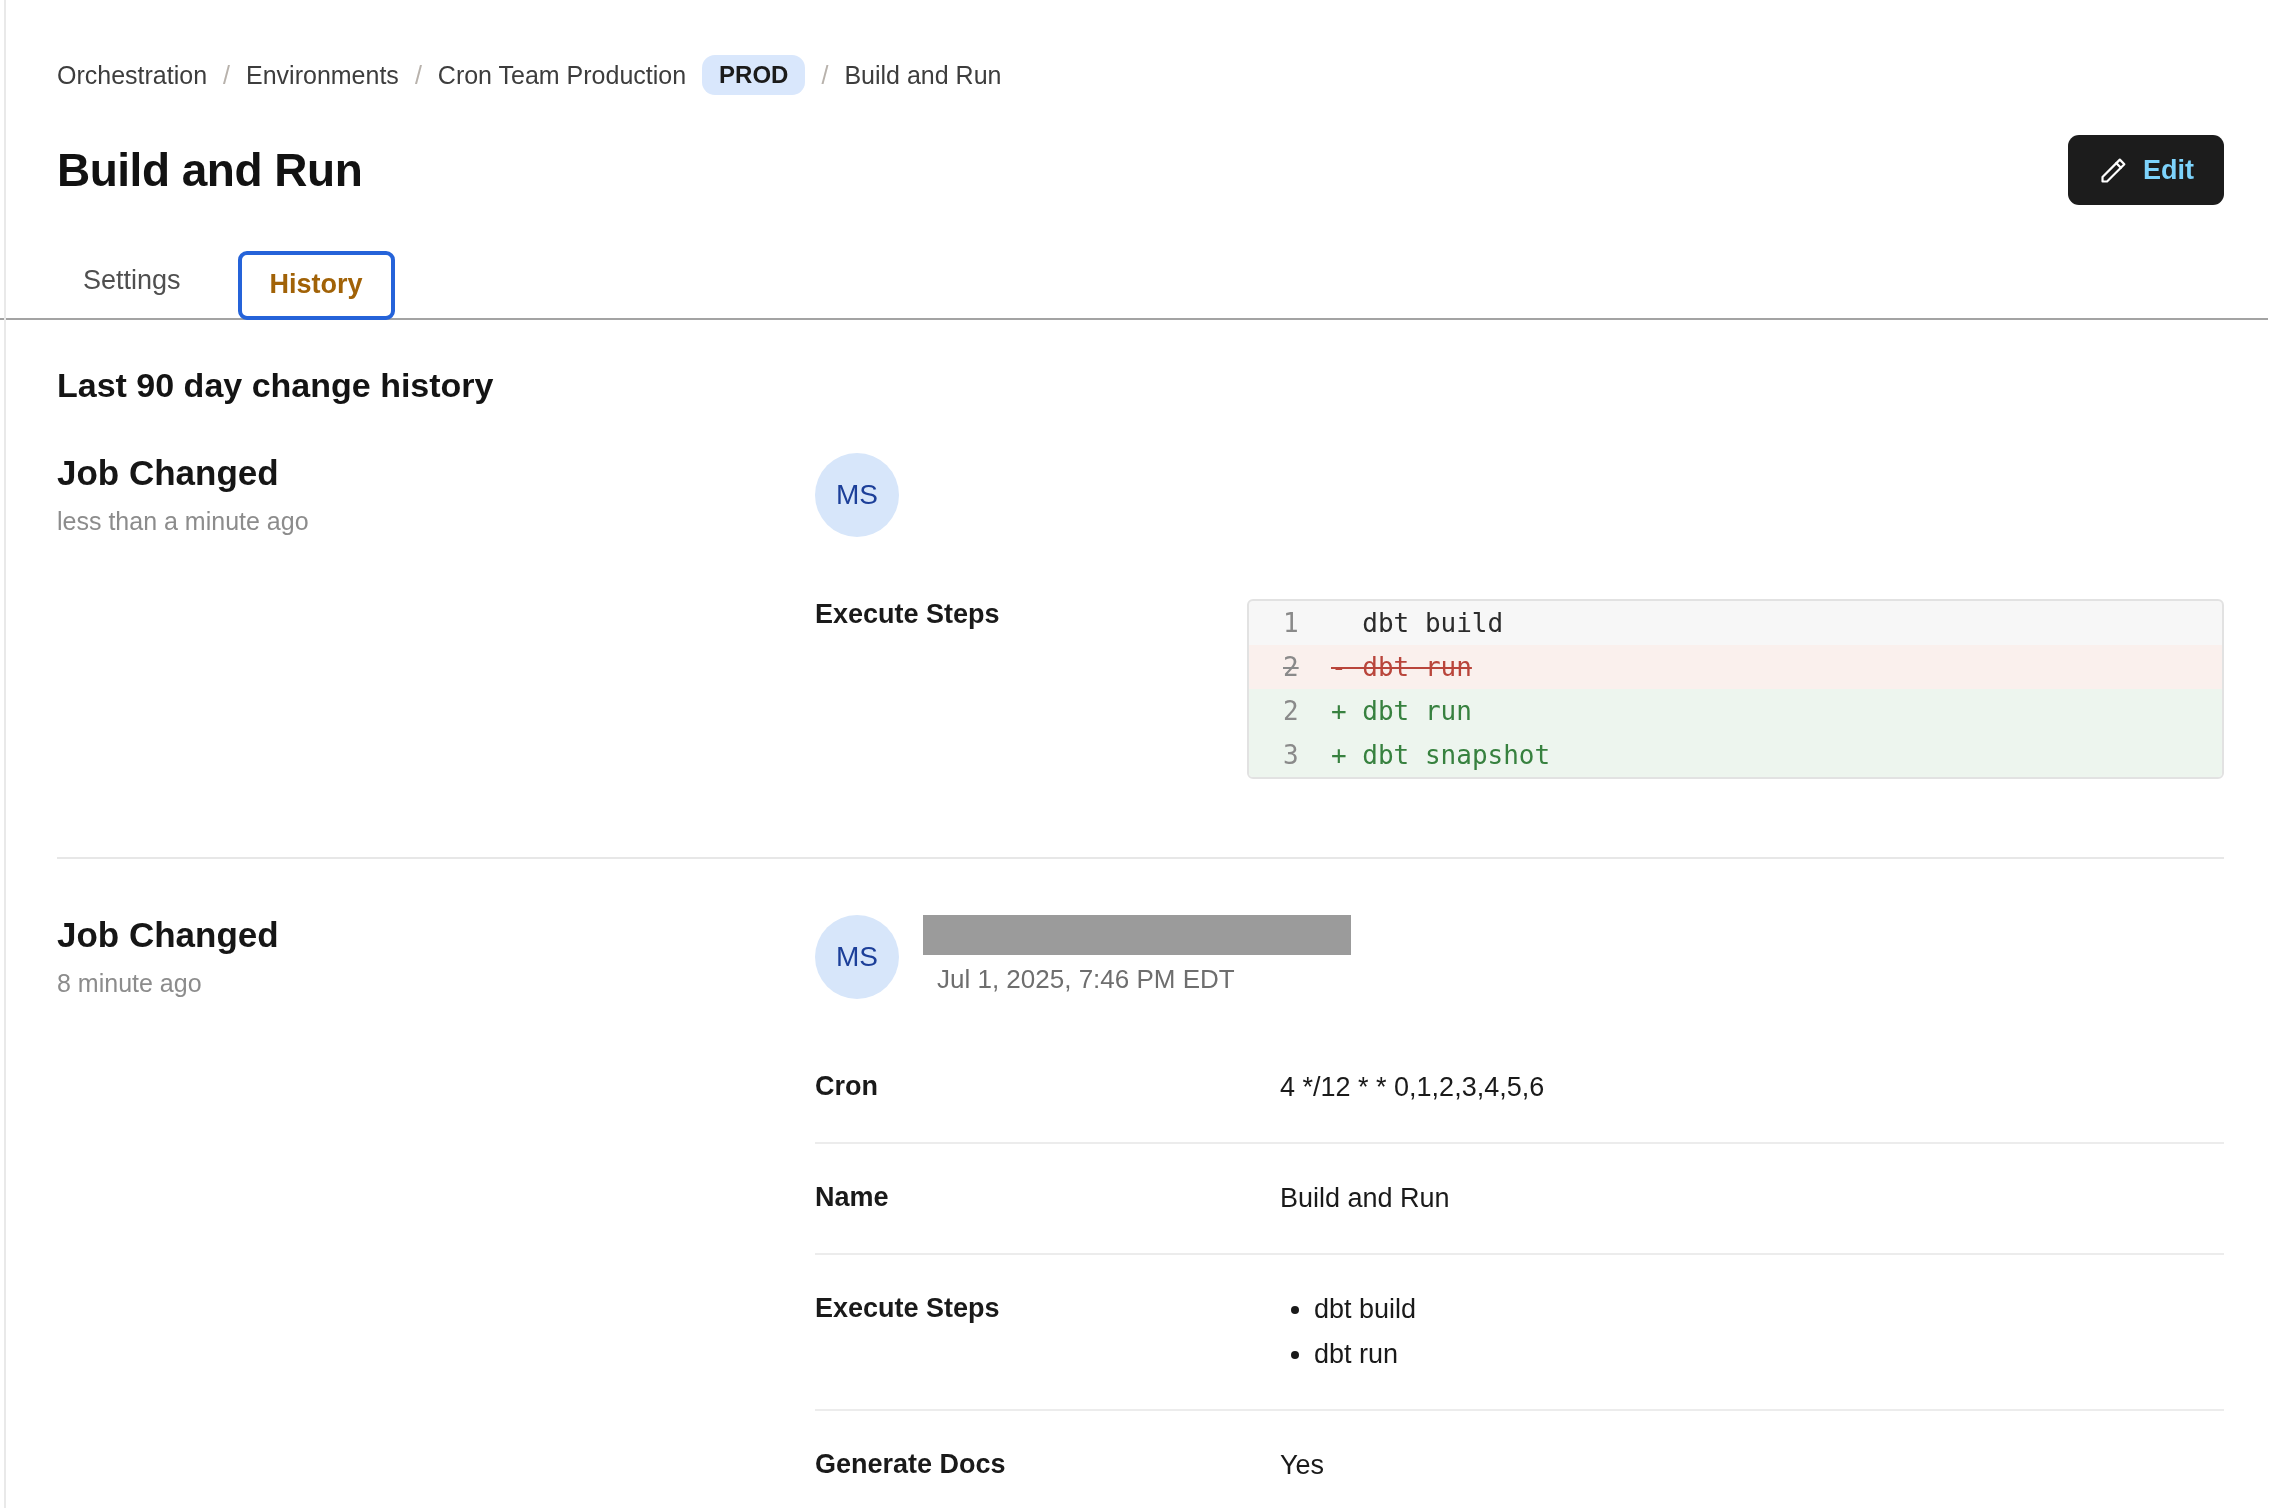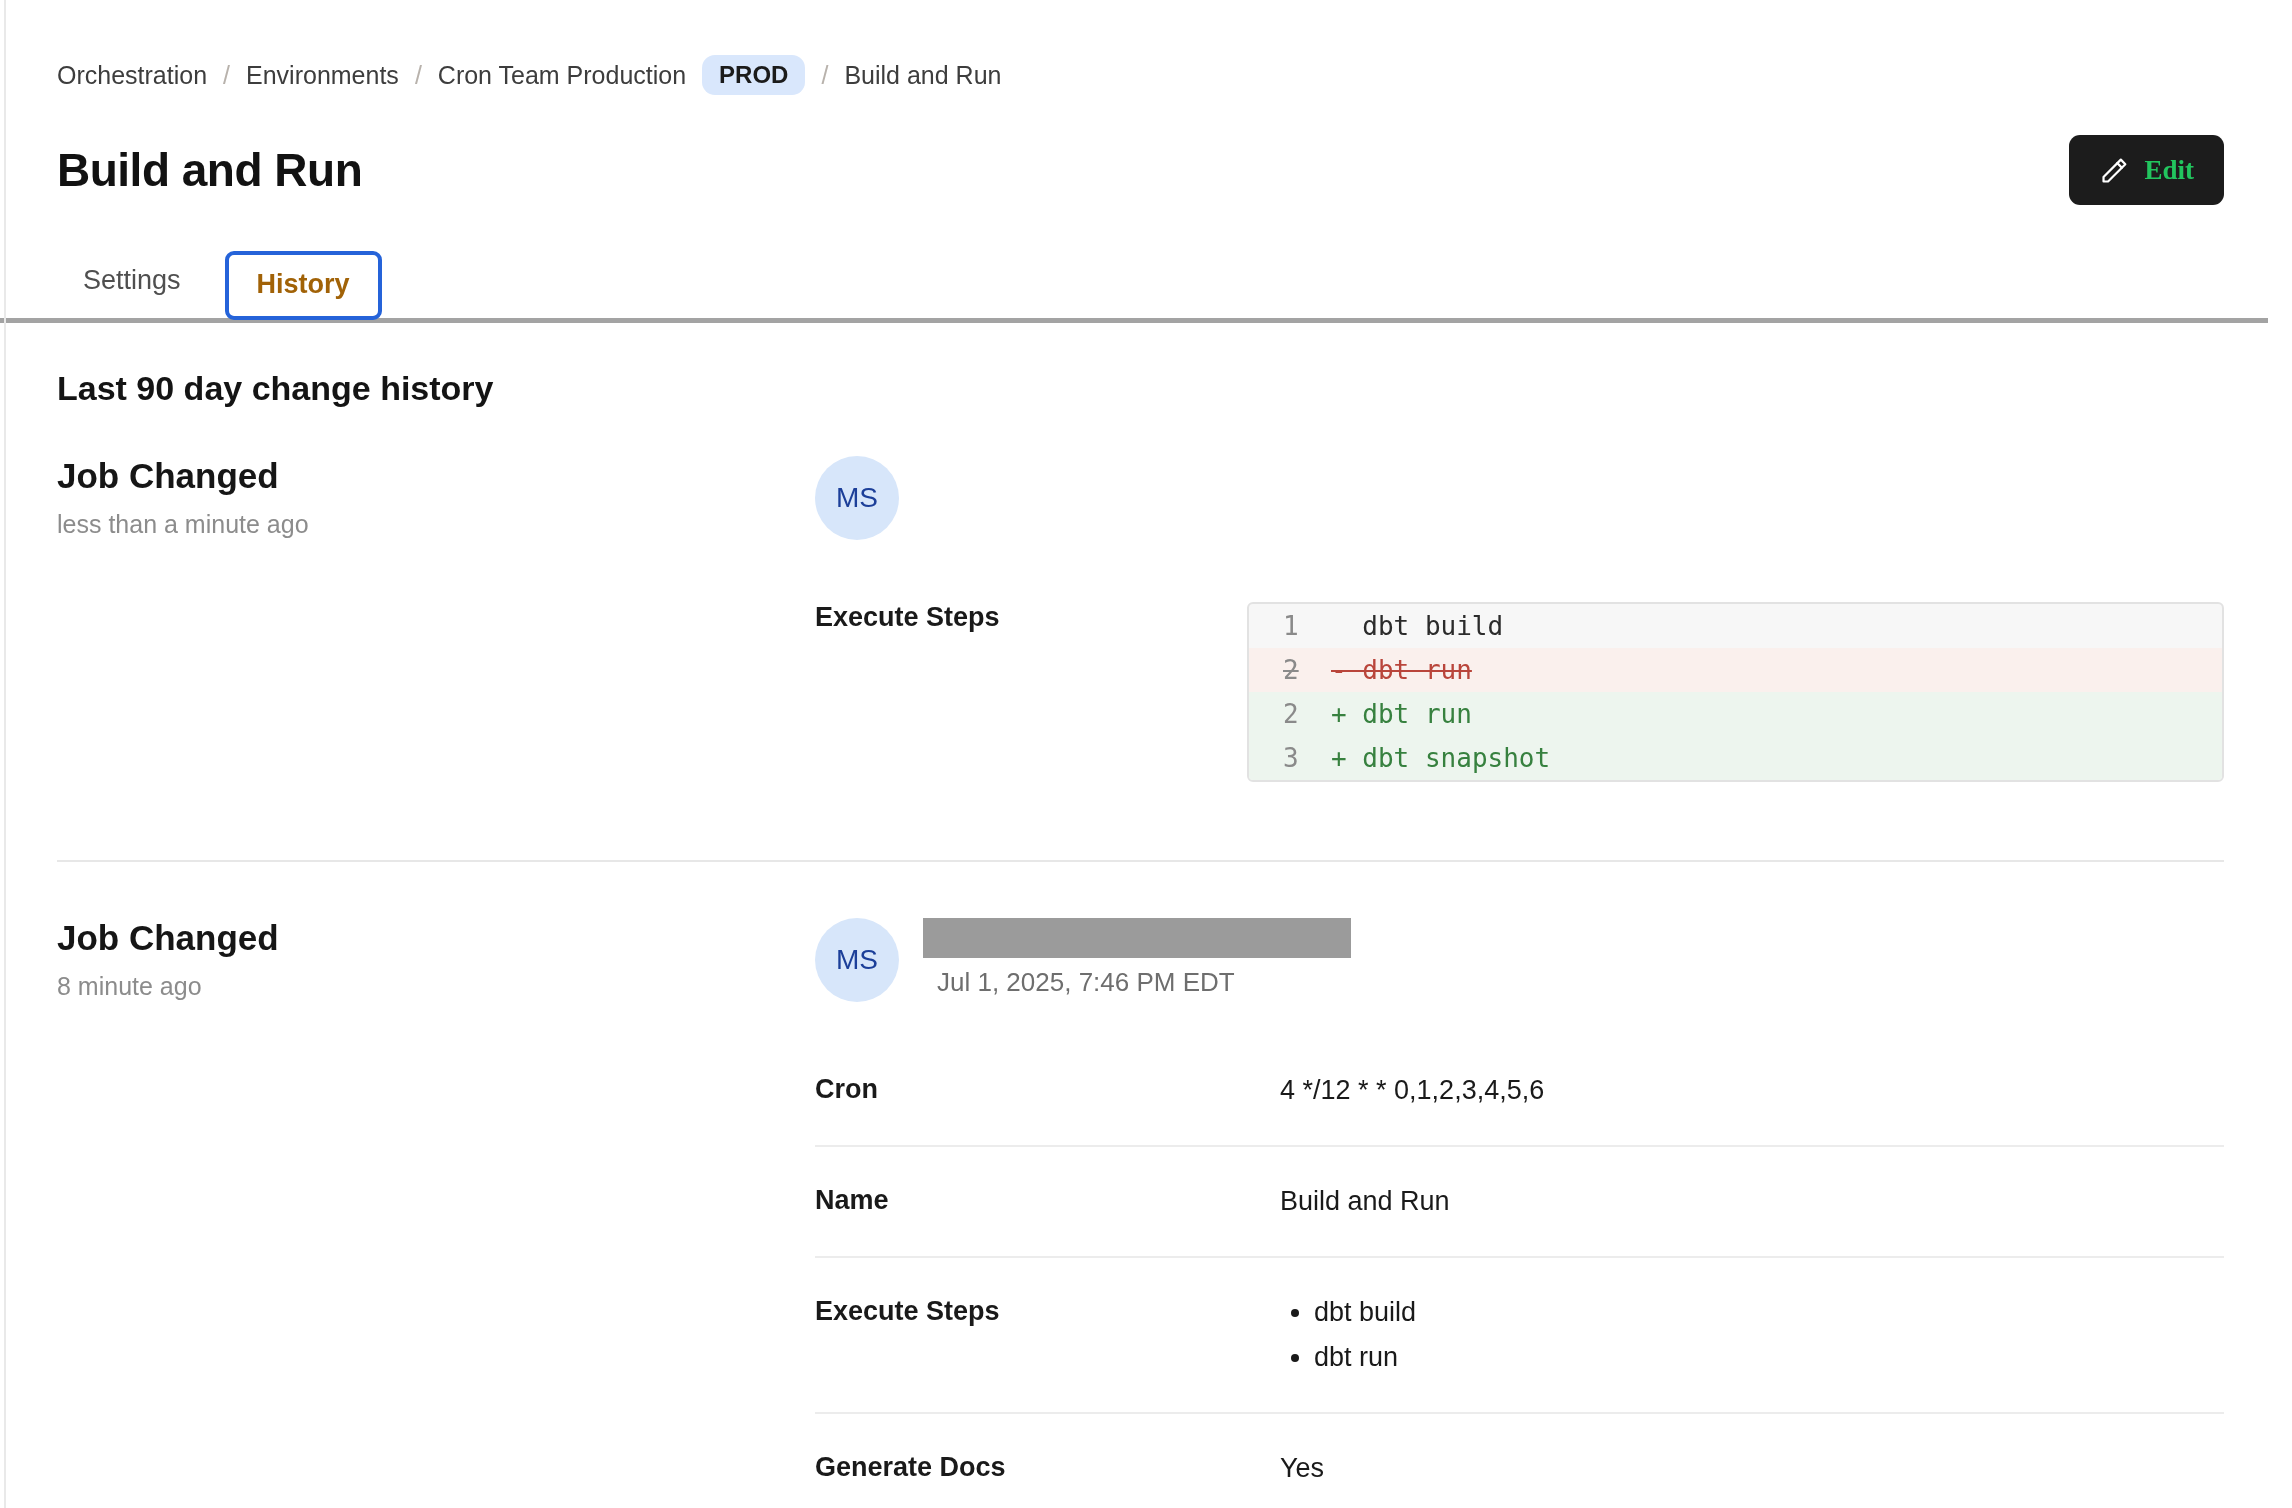--- a/index.html
+++ b/index.html
@@ -25,31 +25,31 @@
   .badge {
     background: #d9e7fc; color: #1b1b1b; font-weight: 600;
     font-size: 24px; padding: 6px 17px; border-radius: 13px;
   }
 
   
   .page-header { display: flex; align-items: center; justify-content: space-between; margin-bottom: 28px; }
   .page-header h1 { font-size: 46px; font-weight: 700; color: #121212; letter-spacing: -0.5px; }
   .edit-btn {
     display: flex; align-items: center; gap: 14px;
-    background: #1c1c1c; color: #22c55e; border: none; cursor: pointer;
-    font-family: Liberation Serif, serif; font-size: 27px; font-weight: 600;
+    background: #1c1c1c; color: #7dd3fc; border: none; cursor: pointer;
+    font-family: Liberation Sans, sans-serif; font-size: 27px; font-weight: 600;
     padding: 0 30px; height: 70px; border-radius: 11px;
   }
   .edit-btn svg { width: 31px; height: 31px; }
 
   
   .tabs {
-    display: flex; align-items: flex-end; gap: 36px;
+    display: flex; align-items: flex-end; gap: 49px;
     margin: 0 -44px 0 -57px; padding: 0 44px 0 75px;
-    border-bottom: 5px solid #a3a3a3;
+    border-bottom: 2px solid #a3a3a3;
   }
   .tab {
     font-size: 27px; color: #4f4f4f; font-weight: 500;
     padding: 18px 8px 22px; cursor: pointer;
   }
   .tab.active {
     color: #a16207; font-weight: 600;
     border: 4px solid #2563d9; border-radius: 9px;
     padding: 14px 28px 16px; margin-bottom: -2px; background: #ffffff; margin-top: 18px;
   }

